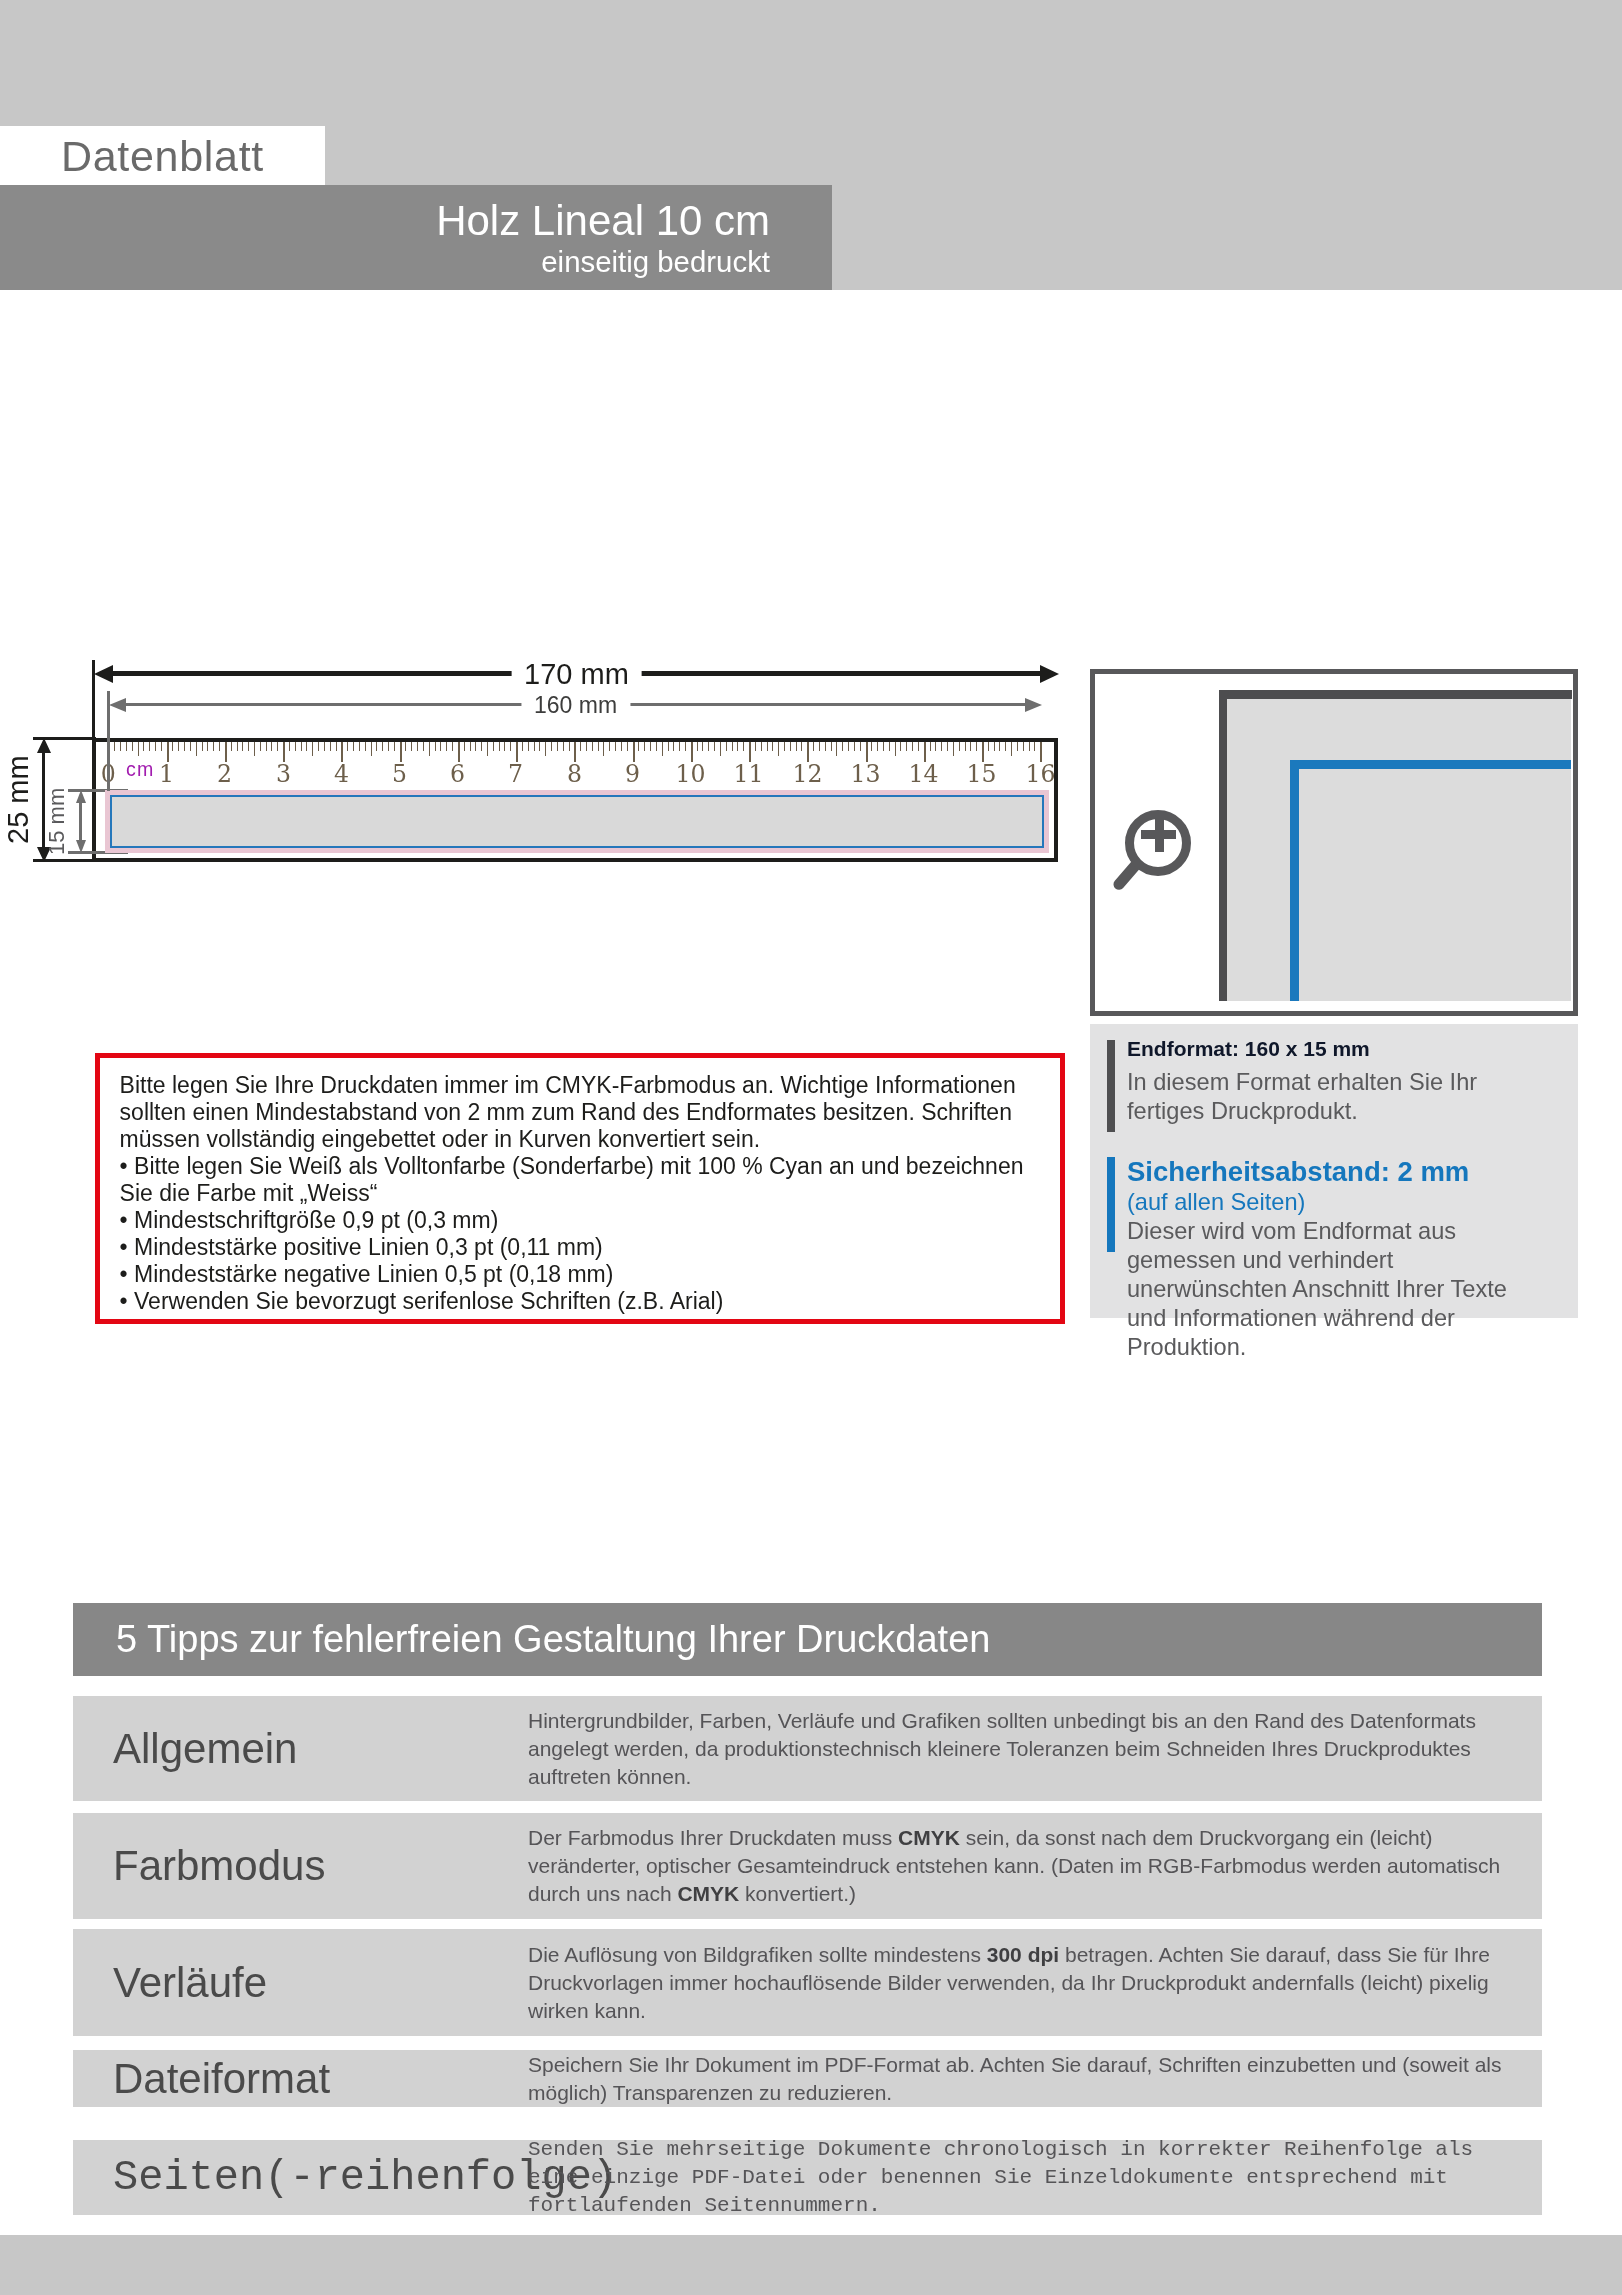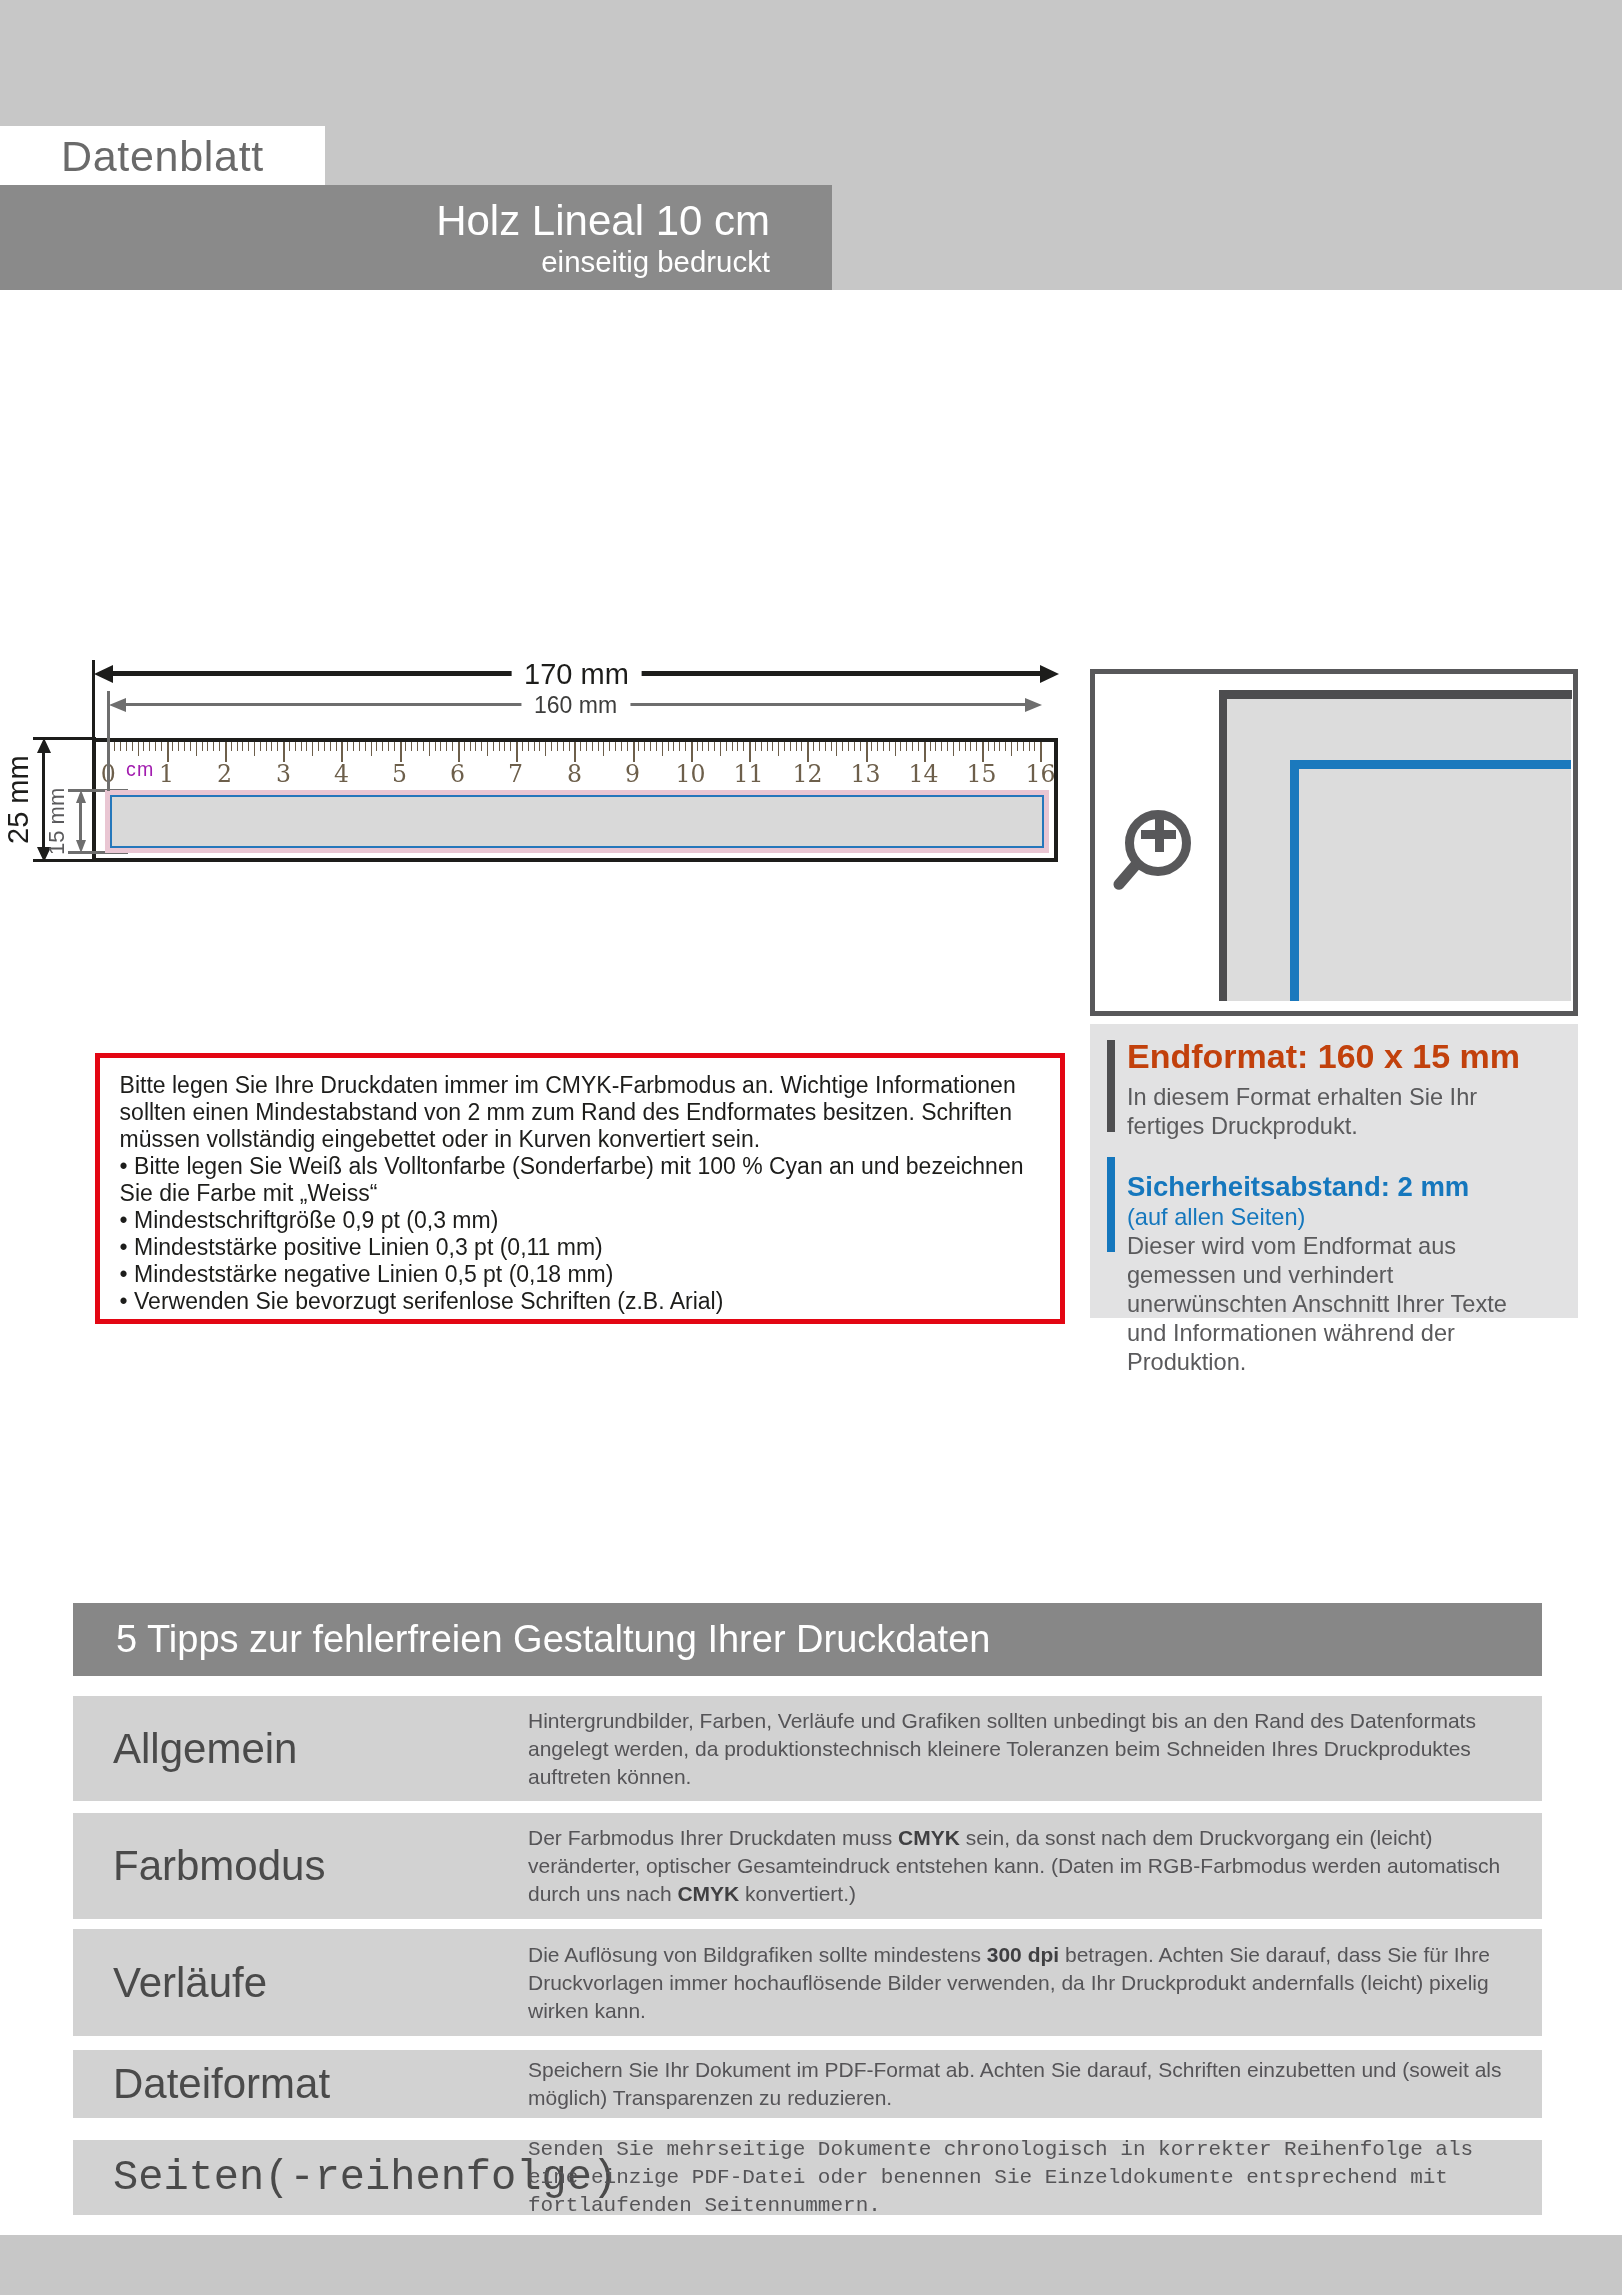--- a/index.html
+++ b/index.html
@@ -79,40 +79,40 @@
   .mag-bar-h{left:46px;top:156px;width:35px;height:9.2px;background:#58585a;}
   .mag-bar-v{left:60px;top:143px;width:9.2px;height:35px;background:#58585a;}
   .mag-handle{left:14.4px;top:195px;width:37px;height:11px;background:#58585a;border-radius:5.9px;
               transform:rotate(131deg);}
 
   
   .format-panel{left:1090px;top:1024px;width:488px;height:294px;background:#e2e2e3;
                 box-sizing:border-box;padding:13px 26px 0 37px;}
   .fp-bar-dark{left:17px;top:16.4px;width:7.9px;height:92px;background:#4f4f51;}
   .fp-bar-blue{left:17px;top:133px;width:7.9px;height:95px;background:#1577bd;}
-  .fp-h1{font-size:34px;font-weight:bold;color:#c2410c;margin:0 0 6.5px 0;}
+  .fp-h1{font-size:21px;font-weight:bold;color:#0f172a;margin:0 0 6.5px 0;}
   .fp-p{font-size:23.6px;line-height:29px;color:#5a5a5c;margin:0;}
   .fp-gap{height:30px;}
   .fp-h2{font-size:27.5px;font-weight:bold;color:#1577bd;margin:0;}
   .fp-note{font-size:23.6px;line-height:29px;color:#1577bd;margin:0;}
 
   
   .notes-box{left:95px;top:1053px;width:970px;height:271px;border:5.9px solid #e30613;
              box-sizing:border-box;background:#ffffff;padding:14.4px 19.6px;}
   .notes-text{font-size:23px;line-height:27px;color:#1d1d1b;white-space:pre-line;}
 
   
   .tips-header{left:73px;top:1603px;width:1469px;height:73px;background:#878787;
                display:flex;align-items:center;padding-left:43px;box-sizing:border-box;}
   .tips-header span{color:#ffffff;font-size:38px;}
   .tip-row{left:73px;width:1469px;background:#d2d2d2;}
   .row-allgemein{top:1696px;height:105px;}
   .row-farbmodus{top:1813px;height:106px;}
   .row-aufloesung{top:1929px;height:107px;}
-  .row-dateiformat{top:2050px;height:68px;}
+  .row-dateiformat{top:2050px;height:57px;}
   .row-seiten{top:2140px;height:75px;font-family:Liberation Mono, monospace;}
   .tip-label{position:absolute;left:40px;top:50%;transform:translateY(-50%);
              font-size:42px;color:#4a4a4a;white-space:nowrap;}
   .tip-body{position:absolute;left:455px;top:50%;transform:translateY(-50%);
             width:1008px;font-size:21px;line-height:28px;color:#555457;}
   .tip-body b{color:#3f3f41;}
 
   .footer-band{left:0;top:2235px;width:1623px;height:61px;background:#c7c7c7;}
 </style>
 </head>

